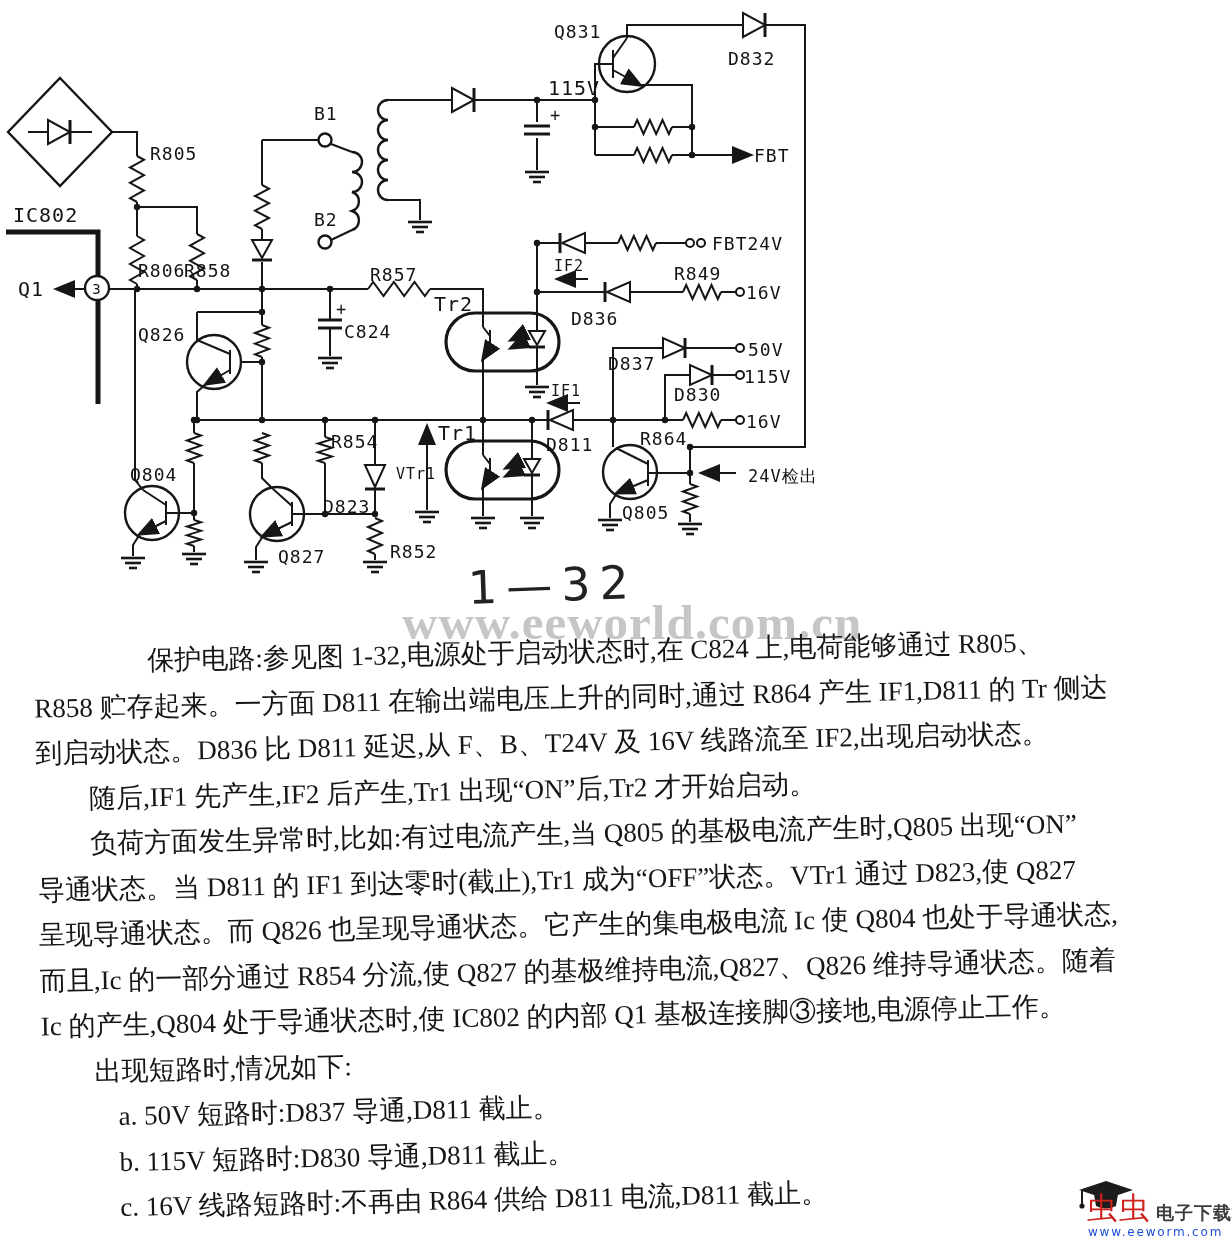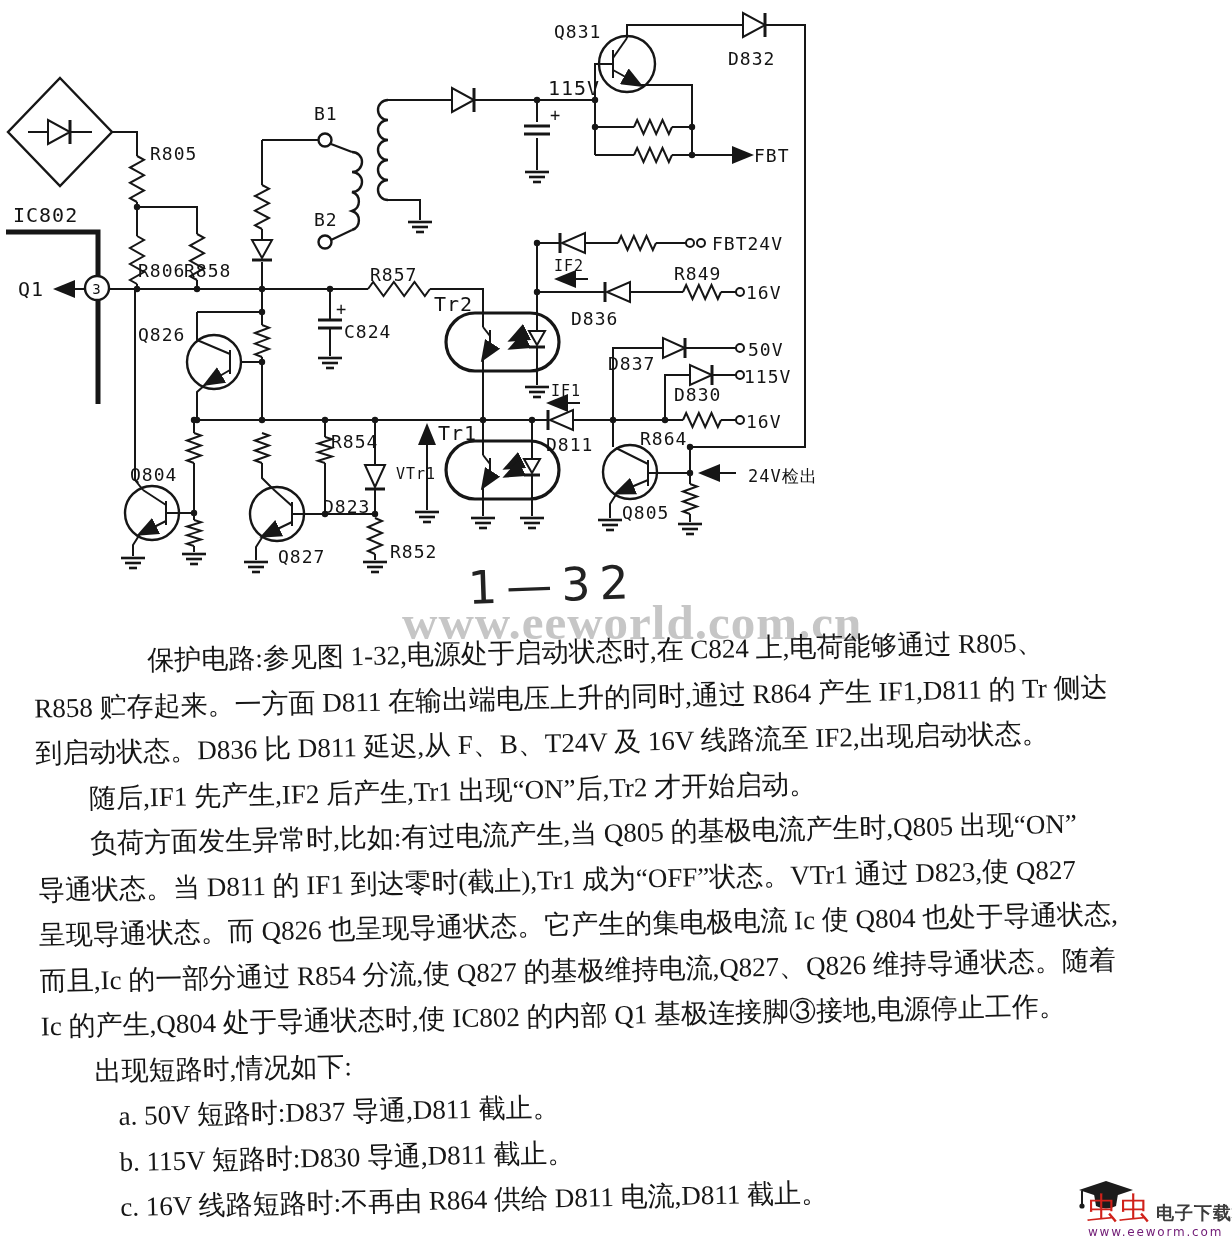--- a/index.html
+++ b/index.html
@@ -17,21 +17,21 @@
   .i1{text-indent:114px}
   .i2{text-indent:53px}
   .i3{text-indent:76px}
   .logo{position:absolute;left:1075px;top:1178px;width:156px;height:62px;}
   .logo .cap{position:absolute;left:0;top:0;}
   .logo .brand{position:absolute;left:12px;top:10px;font-family:"DejaVu Sans",sans-serif;
                font-weight:normal;font-size:30px;color:#d0211a;letter-spacing:2px;}
   .logo .sitename{position:absolute;left:81px;top:23px;font-family:"DejaVu Sans",sans-serif;
                   font-weight:bold;font-size:18px;color:#3c3c3c;letter-spacing:1px;white-space:nowrap;}
   .logo .url{position:absolute;left:13px;top:47px;font-family:"DejaVu Sans",sans-serif;
-             font-size:12px;color:#701a75;letter-spacing:1.8px;white-space:nowrap;}
+             font-size:12px;color:#1d4ed8;letter-spacing:1.8px;white-space:nowrap;}
 </style>
 </head>
 <body>
 
 <div class="page">
 
   <svg id="schem" width="1232" height="640" viewBox="0 0 1232 640">
     <defs>
       <marker id="ah" markerWidth="11" markerHeight="9" refX="9" refY="4.5" orient="auto">
         <path d="M0,0 L11,4.5 L0,9 Z" fill="#161616"></path>

